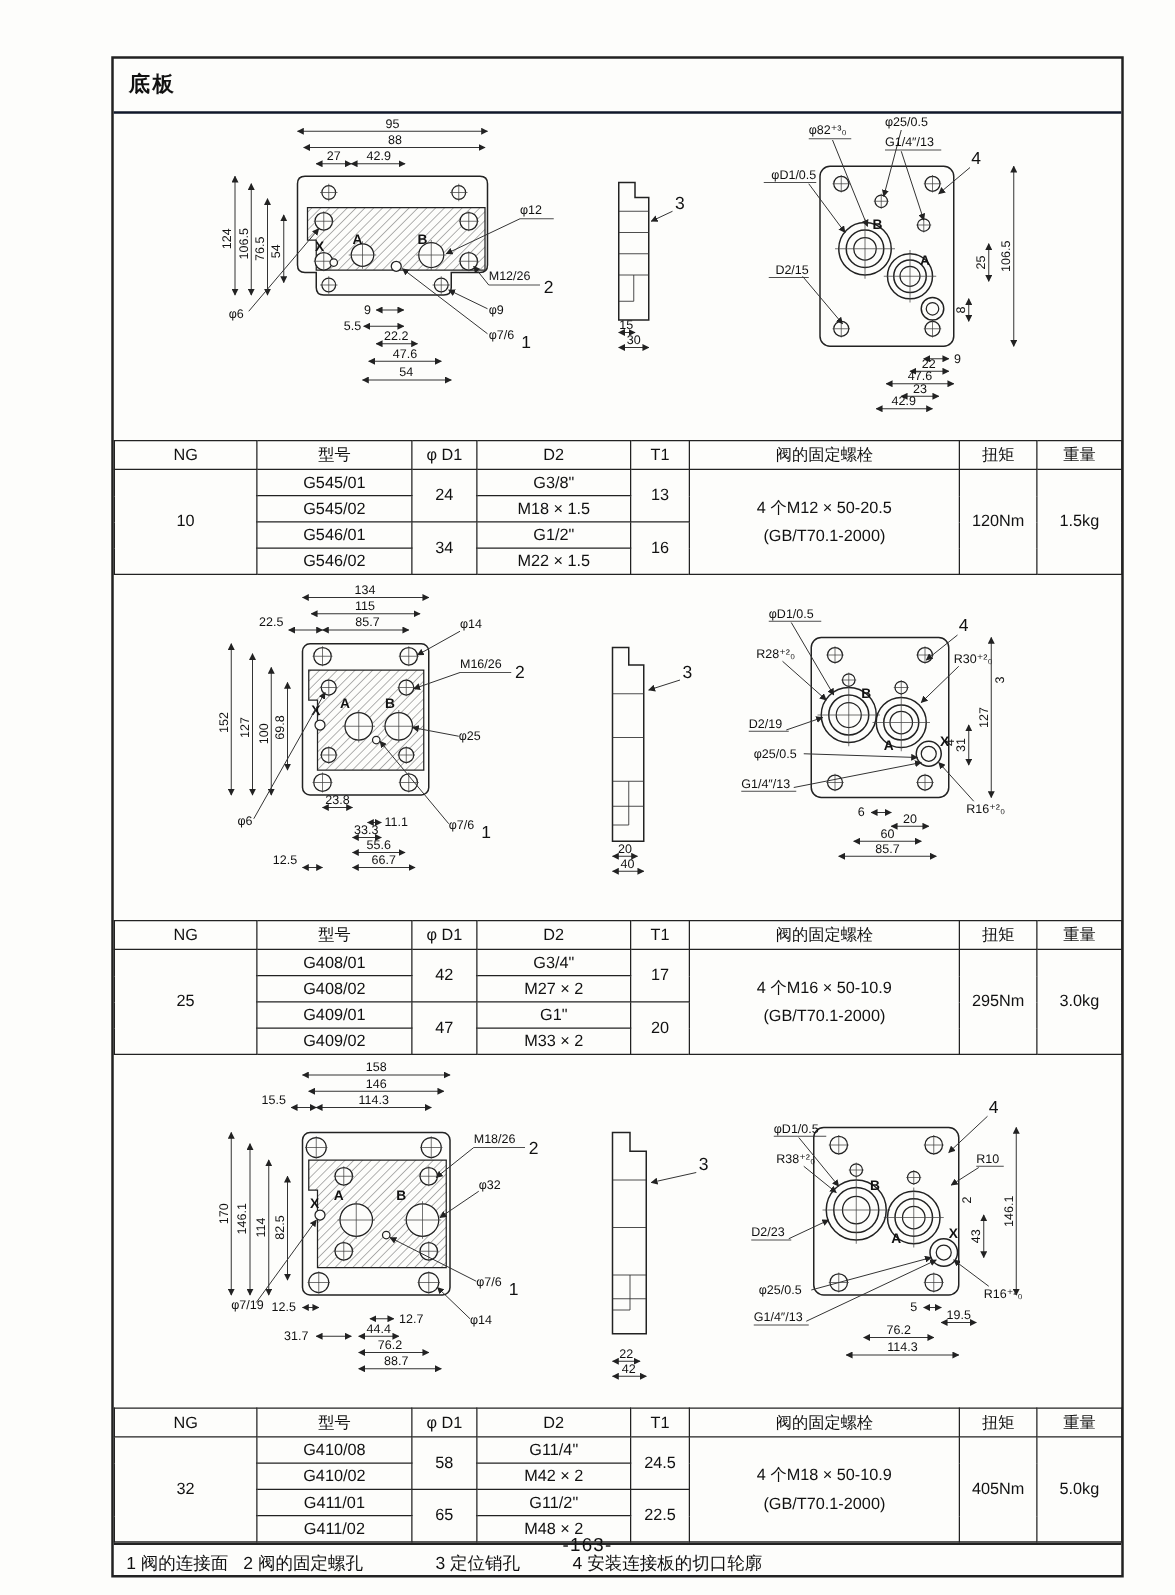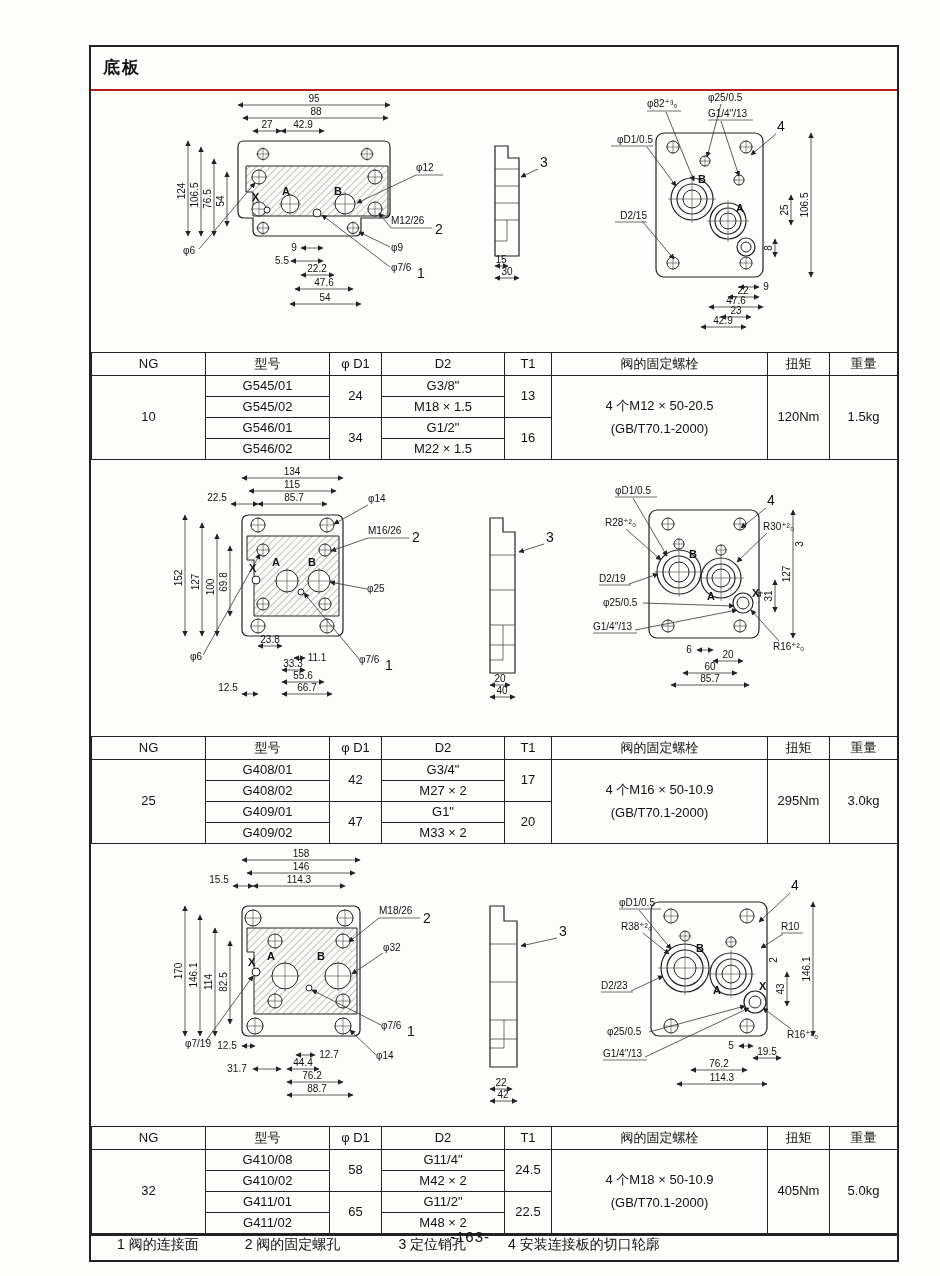--- a/index.html
+++ b/index.html
@@ -1,32 +1,32 @@
 <!DOCTYPE html>
 <html><head>
 <meta charset="utf-8">
 <style>
   html,body{margin:0;padding:0;}
   body{width:940px;height:1276px;background:#fdfdfb;position:relative;overflow:hidden;
        font-family:"Liberation Sans","DejaVu Sans",sans-serif;color:#111;}
   .sheet{position:absolute;left:89px;top:45px;width:806px;border:2px solid #222;background:#fdfdfb;}
-  .title-row{height:42px;line-height:42px;border-bottom:2px solid #b91c1c;padding-left:12px;
+  .title-row{height:42px;line-height:42px;border-bottom:2px solid #0f172a;padding-left:12px;
              font-size:17px;font-weight:bold;letter-spacing:2px;}
   svg{display:block;}
   
   table{border-collapse:collapse;width:100%;table-layout:fixed;margin-top:19px;}
   td,th{border:1px solid #222;text-align:center;font-size:13px;font-weight:normal;
         padding:0;height:20px;line-height:1.25;overflow:hidden;}
   tr.head td{height:22px;}
   .bolt-cell div{line-height:1.7;}
   
-  .legend{border-top:2px solid #222;height:24px;display:flex;align-items:flex-start;
-          font-size:14px;padding-left:26px;}
+  .legend{border-top:2px solid #222;height:24px;display:flex;align-items:flex-end;
+          font-size:14px;padding-left:10px;}
   .legend span{white-space:nowrap;}
-  .lg2{margin-left:46px;} .lg3{margin-left:58px;} .lg4{margin-left:42px;}
+  .lg2{margin-left:12px;} .lg3{margin-left:58px;} .lg4{margin-left:42px;}
   .pageno{position:absolute;left:0;top:1228px;width:940px;text-align:center;
           font-size:15px;letter-spacing:1px;}
   
   text{font-family:"Liberation Sans","DejaVu Sans",sans-serif;fill:#111;}
   .dt{font-size:10px;text-anchor:middle;}
   .dtv{font-size:10px;text-anchor:middle;}
   .an{font-size:10px;}
   .ane{font-size:10px;text-anchor:end;}
   .ref{font-size:14px;}
   .pl{font-size:11px;font-weight:bold;}

